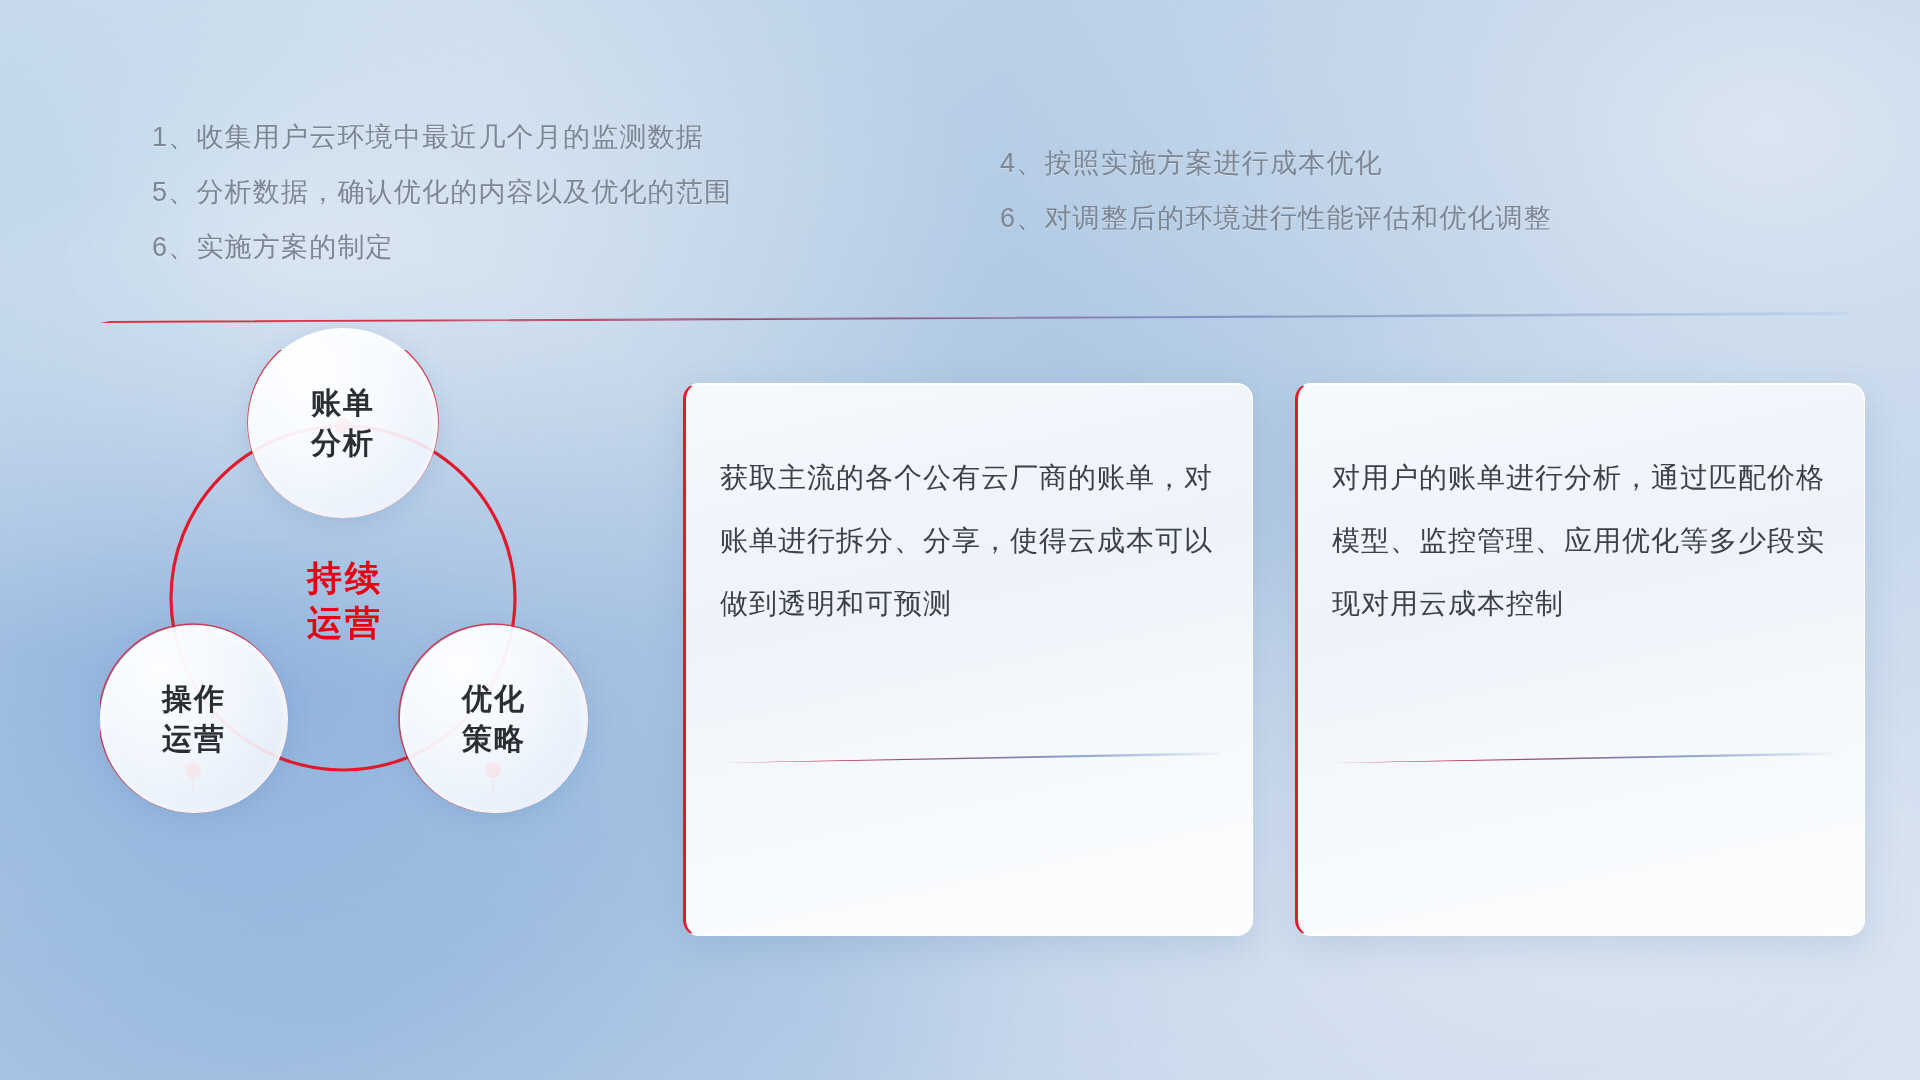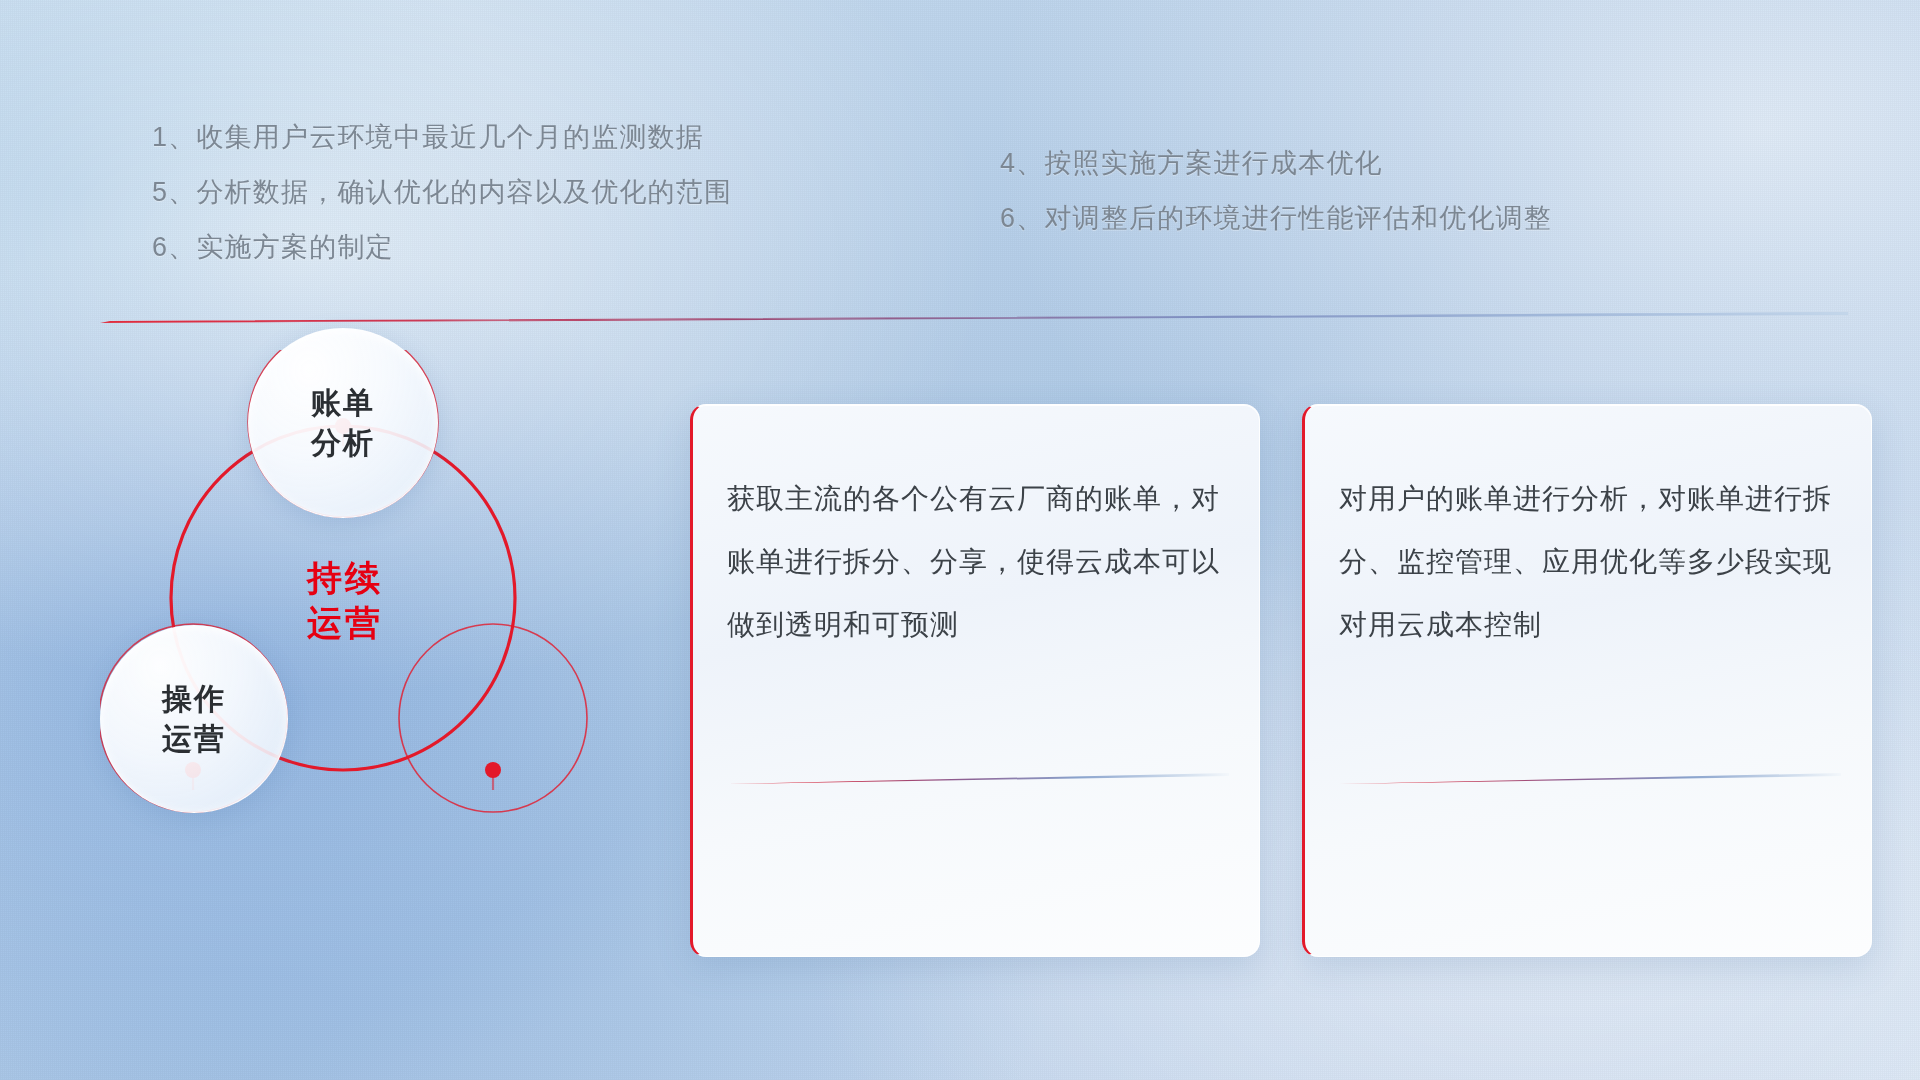--- a/index.html
+++ b/index.html
@@ -74,28 +74,27 @@
   .b-left{left:0px;top:275px;width:186px;height:186px;}
   .b-right{left:300px;top:275px;width:186px;height:186px;}
   .venn-center{
     position:absolute;left:155px;top:190px;width:180px;height:120px;
     display:flex;align-items:center;justify-content:center;text-align:center;
     font-size:35px;line-height:1.3;font-weight:800;color:#e60012;letter-spacing:3px;
   }
 
   
   .card{
-    position:absolute;top:404px;width:566px;height:551px;
+    position:absolute;top:383px;width:566px;height:551px;
     border-radius:16px;
     background:linear-gradient(168deg,#f6f9fd 0%, #eef3fa 38%, #f6f9fc 66%, #fcfdfe 100%);
     border:1px solid rgba(255,255,255,.9);
     border-left:3px solid #e3192a;
     box-shadow:0 10px 34px rgba(86,124,172,.2), inset 0 1px 0 rgba(255,255,255,.95);
     overflow:hidden;
-    margin-left:7px;
   }
   .card-1{left:683px;}
   .card-2{left:1295px;}
   .card-body{
     position:absolute;left:34px;right:30px;top:62px;
     font-size:28px;line-height:2.25;color:#3c4248;letter-spacing:1px;
   }
   .card-rule{position:absolute;left:34px;right:34px;top:368px;height:11px;}
   .card-rule svg{display:block;}
   .card-title{
@@ -170,20 +169,26 @@
   <div class="bubble b-top">
     <div class="bubble-label">
       <span>账单</span><br>
       <span>分析</span>
     </div>
   </div>
   <div class="bubble b-left">
     <div class="bubble-label">
       <span>操作</span><br>
       <span>运营</span>
+    </div>
+  </div>
+  <div class="bubble b-right">
+    <div class="bubble-label">
+      <span>优化</span><br>
+      <span>策略</span>
     </div>
   </div>
 
   <div class="venn-center">
     <div>
       <span>持续</span><br>
       <span>运营</span>
     </div>
   </div>
 </div>
@@ -201,21 +206,21 @@
           <stop offset="0.90" stop-color="#cfdcec"></stop>
           <stop offset="1" stop-color="#f3f7fb"></stop>
         </linearGradient>
       </defs>
       <path d="M0,11 L502,0 L502,3 L0,11 Z" fill="url(#cardgrad1)"></path>
     </svg>
   </div>
 </div>
 
 <div class="card card-2">
-  <div class="card-body">对用户的账单进行分析，对账单进行拆分、监控管理、应用优化等多少段实现对用云成本控制</div>
+  <div class="card-body">对用户的账单进行分析，通过匹配价格模型、监控管理、应用优化等多少段实现对用云成本控制</div>
   <div class="card-rule">
     <svg width="502" height="11" viewBox="0 0 502 11" preserveAspectRatio="none">
       <defs>
         <linearGradient id="cardgrad2" x1="0" y1="0" x2="1" y2="0">
           <stop offset="0" stop-color="#e3192a"></stop>
           <stop offset="0.18" stop-color="#cf1f37"></stop>
           <stop offset="0.45" stop-color="#8e5b8e"></stop>
           <stop offset="0.70" stop-color="#8aa4cd"></stop>
           <stop offset="0.90" stop-color="#cfdcec"></stop>
           <stop offset="1" stop-color="#f3f7fb"></stop>

